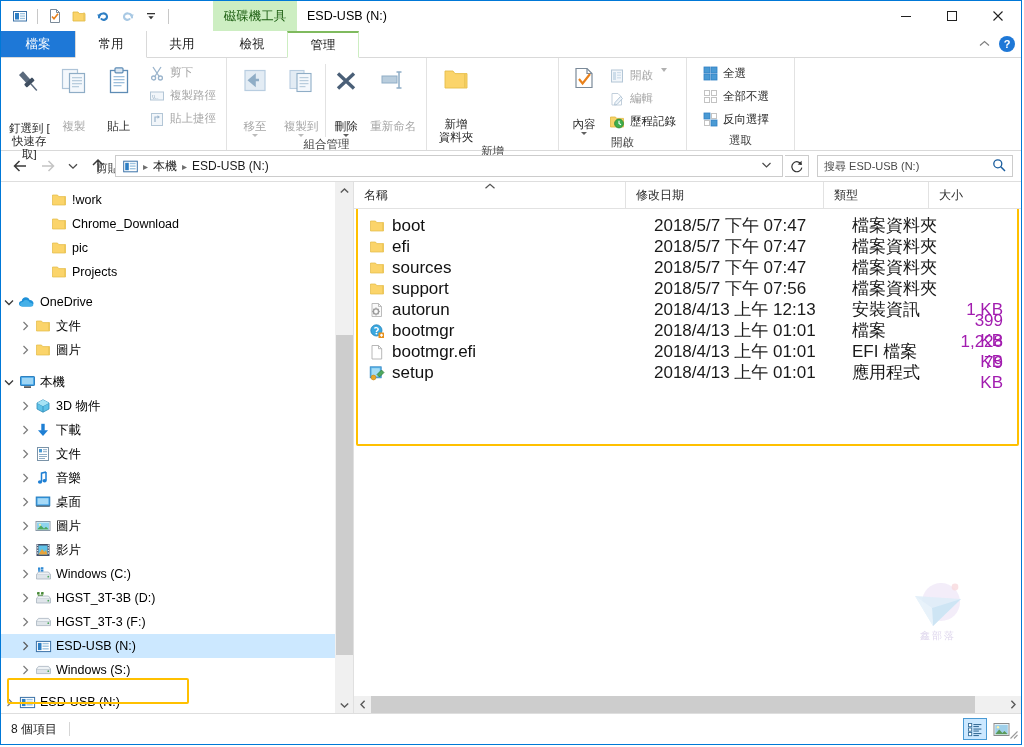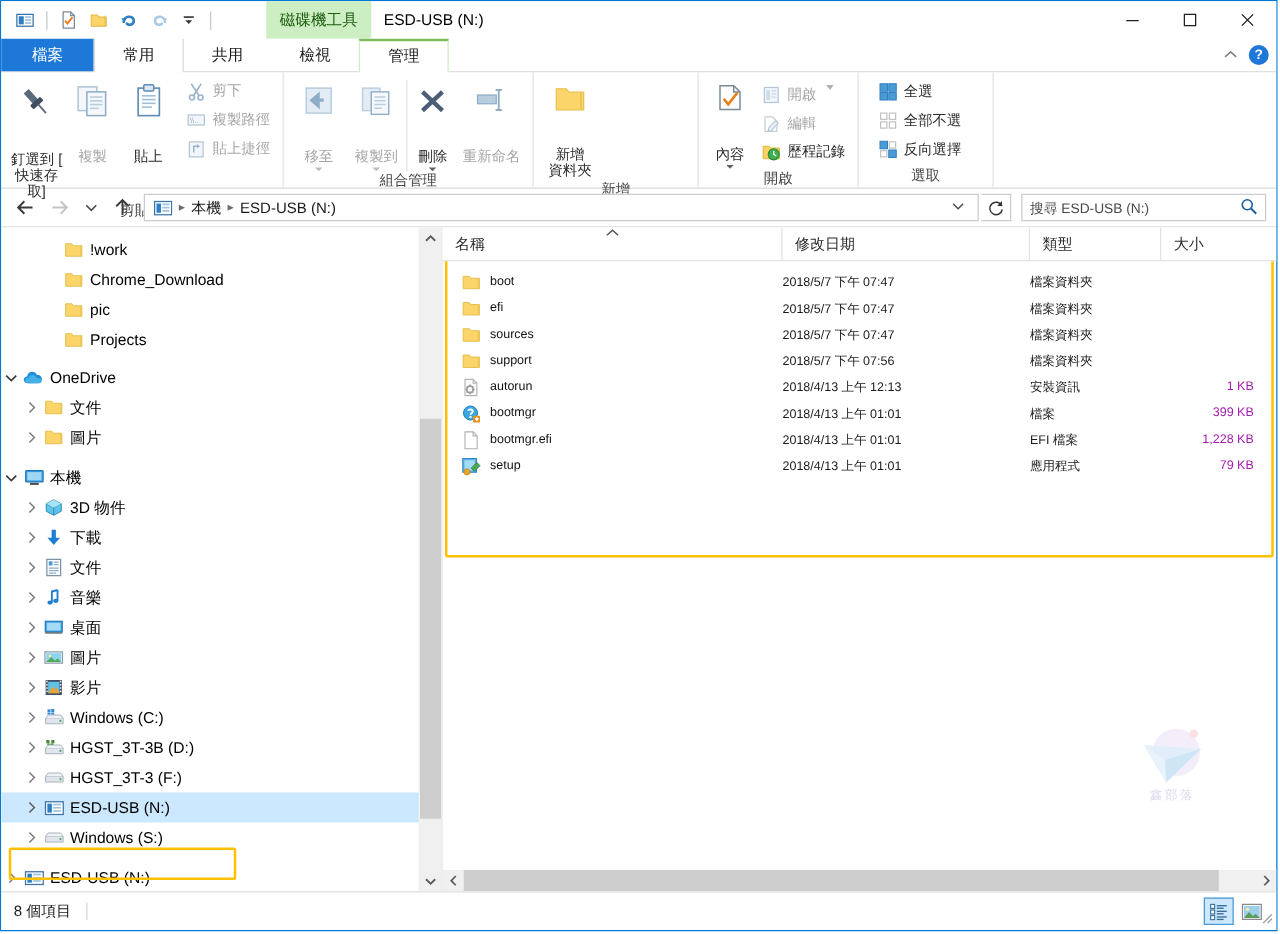--- a/index.html
+++ b/index.html
@@ -384,31 +384,31 @@
   }
   .rows {
     flex: 1;
     position: relative;
     overflow: hidden;
     padding-top: 6px;
   }
   .frow {
     height: 21px;
     display: flex; align-items: center;
-    font-size: 10px;
+    font-size: 17px;
     color: #111;
   }
   .fname {
     width: 272px; flex: 0 0 272px;
     display: flex; align-items: center;
     padding-left: 14px;
     box-sizing: border-box;
     gap: 7px;
   }
-  .fdate { width: 198px; flex: 0 0 198px; color: #1a1a1a; }
+  .fdate { width: 198px; flex: 0 0 198px; color: #1a1a1a; margin-left: 28px; }
   .ftype { width: 105px; flex: 0 0 105px; color: #1a1a1a; }
   .fsize { flex: 1; text-align: right; padding-right: 18px; color: #a21caf; }
   .fico { width: 17px; height: 17px; display: flex; align-items: center; justify-content: center; flex:0 0 17px;}
 
   .hscroll {
     height: 17px;
     background: #f0f0f0;
     display: flex; align-items: stretch;
     flex: 0 0 17px;
     position: relative;

